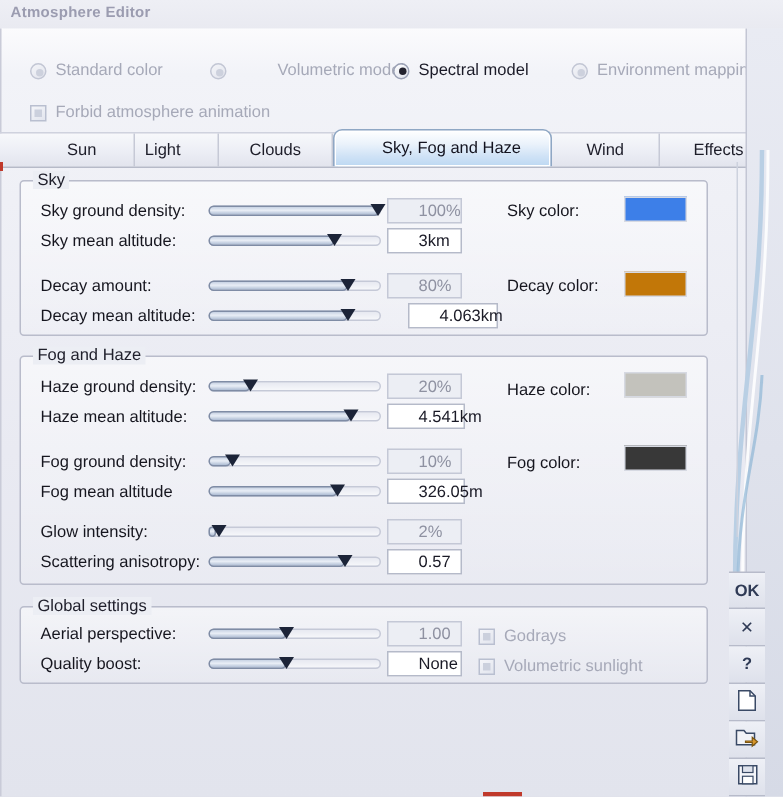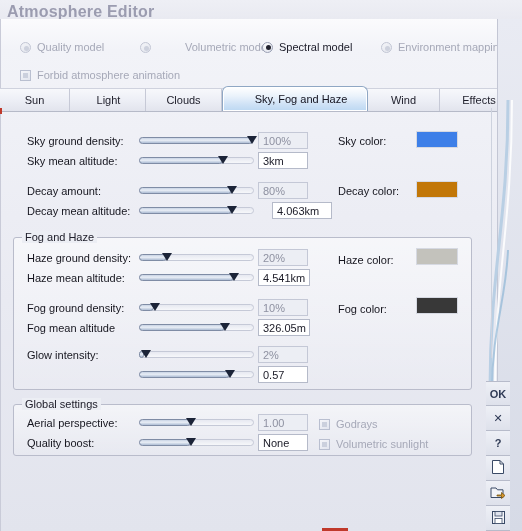--- a/index.html
+++ b/index.html
@@ -8,21 +8,21 @@
     font-family:"Liberation Sans","DejaVu Sans",sans-serif;
     font-size:11px;color:#1b1b28;
     background:#e3e4ec;
   }
   .app{position:relative;width:522px;height:531px;overflow:hidden;
        background:linear-gradient(180deg,#edeef4 0%,#e6e7ef 40%,#dfe1ea 100%);}
 
   
   .titlebar{position:absolute;left:0;top:0;width:522px;height:19px;
      background:linear-gradient(180deg,#eeeff5 0%,#e9eaf1 100%);}
-  .title-text{position:absolute;left:7px;top:3px;font-size:16px;font-weight:bold;
+  .title-text{position:absolute;left:7px;top:3px;font-size:10px;font-weight:bold;
      color:#9b9cb0;letter-spacing:.2px;}
 
   
   .panel{position:absolute;left:0;top:19px;width:497px;height:512px;
      background:linear-gradient(180deg,#fbfbfd 0%,#f2f3f8 6%,#e9eaf2 55%,#e2e4ed 100%);
      border-left:1px solid #c9cbd8;}
   .leftstripe{position:absolute;left:0;top:19px;width:2px;height:512px;
      background:linear-gradient(180deg,#f4f4f8 0%,#e6e7ef 60%,#dfe1ea 100%);}
 
   
@@ -73,21 +73,21 @@
      border:1px solid #c5c9d7;box-sizing:border-box;}
   .sfill{position:absolute;left:0;top:3px;height:7px;border-radius:4px;box-sizing:border-box;
      background:linear-gradient(180deg,#c8d3e4 0%,#e9eef6 45%,#aebdd4 100%);
      border:1px solid #7f8ca5;}
   .sthumb{position:absolute;top:2px;width:0;height:0;
      border-left:5px solid transparent;border-right:5px solid transparent;
      border-top:8px solid #1c2438;}
 
   
   .vbox{position:absolute;height:17px;line-height:16px;box-sizing:border-box;
-     border:1px solid #c4c8d6;padding-left:4px;font-size:11px;
+     border:1px solid #c4c8d6;padding-left:20px;font-size:11px;
      background:#eceef4;color:#8e91a1;}
   .vbox.edit{background:#ffffff;color:#1a1a26;border-color:#b5bac9;}
 
   
   .swatch{position:absolute;width:42px;height:17px;box-sizing:border-box;
      border:1px solid #d6d9e2;}
 
   
   .rail{position:absolute;left:497px;top:19px;width:25px;height:512px;
      background:linear-gradient(180deg,#e9ebf3 0%,#dfe2ec 55%,#d6dae6 100%);
@@ -112,61 +112,64 @@
   <div class="titlebar">
     <div class="title-text">Atmosphere Editor</div>
   </div>
 
   <div class="leftstripe"></div>
   <div class="panel"></div>
 
 
   <div class="radio-row" style="left:20px;top:41px;">
     <span class="radio disabled"></span>
-    <span class="radio-label dim">Quality model</span>
+    <span class="radio-label dim">Standard color</span>
   </div>
   <div class="radio-row" style="left:140px;top:41px;gap:28px;">
     <span class="radio disabled"></span>
     <span class="radio-label dim">Volumetric model</span>
   </div>
   <div class="radio-row" style="left:262px;top:41px;justify-content:flex-end;">
     <span class="radio on"></span>
     <span class="radio-label">Spectral model</span>
   </div>
   <div class="radio-row" style="left:381px;top:41px;">
     <span class="radio disabled"></span>
     <span class="radio-label dim">Environment mapping</span>
   </div>
 
   <div class="cbrow" style="left:20px;top:69px;">
     <span class="cb"></span>
     <span class="cb-label">Forbid atmosphere animation</span>
   </div>
 
   <div class="tabstrip">
-    <div class="tab" style="left:0;width:70px;">
+    <div class="tab" style="left:20px;width:70px;">
         <span>Sun</span>
       </div>
     <div class="tab" style="left:72px;width:74px;">
         <span>Light</span>
       </div>
     <div class="tab" style="left:146px;width:76px;">
         <span>Clouds</span>
       </div>
     <div class="tab active" style="left:222px;width:146px;">
         <span>Sky, Fog and Haze</span>
       </div>
     <div class="tab" style="left:368px;width:72px;">
         <span>Wind</span>
       </div>
     <div class="tab" style="left:440px;width:78px;border-right:none;">
         <span>Effects</span>
       </div>
   </div>
 
+  <div class="group" style="left:13px;top:120px;width:457px;height:102px;">
+    <div class="group-legend">Sky</div>
+  </div>
 
   <div class="lbl" style="left:27px;top:135px;">Sky ground density:</div>
   <div class="slider" style="left:139px;top:134px;width:115px;">
     <div class="strack"></div>
     <div class="sfill" style="width:99%;"></div>
     <div class="sthumb" style="left:108px;"></div>
   </div>
   <div class="vbox" style="left:258px;top:132px;width:50px;">100%</div>
   <div class="lbl" style="left:338px;top:135px;">Sky color:</div>
   <div class="swatch" style="left:416px;top:131px;background:#3d7fe8;"></div>
@@ -238,20 +241,21 @@
   <div class="vbox edit" style="left:258px;top:319px;width:52px;">326.05m</div>
 
   <div class="lbl" style="left:27px;top:349px;">Glow intensity:</div>
   <div class="slider" style="left:139px;top:348px;width:115px;">
     <div class="strack"></div>
     <div class="sfill" style="width:4%;"></div>
     <div class="sthumb" style="left:2px;"></div>
   </div>
   <div class="vbox" style="left:258px;top:346px;width:50px;">2%</div>
 
+  <div class="lbl" style="left:27px;top:369px;">Scattering anisotropy:</div>
   <div class="slider" style="left:139px;top:368px;width:115px;">
     <div class="strack"></div>
     <div class="sfill" style="width:79%;"></div>
     <div class="sthumb" style="left:86px;"></div>
   </div>
   <div class="vbox edit" style="left:258px;top:366px;width:50px;">0.57</div>
 
   <div class="group" style="left:13px;top:404px;width:457px;height:50px;">
     <div class="group-legend">Global settings</div>
   </div>

